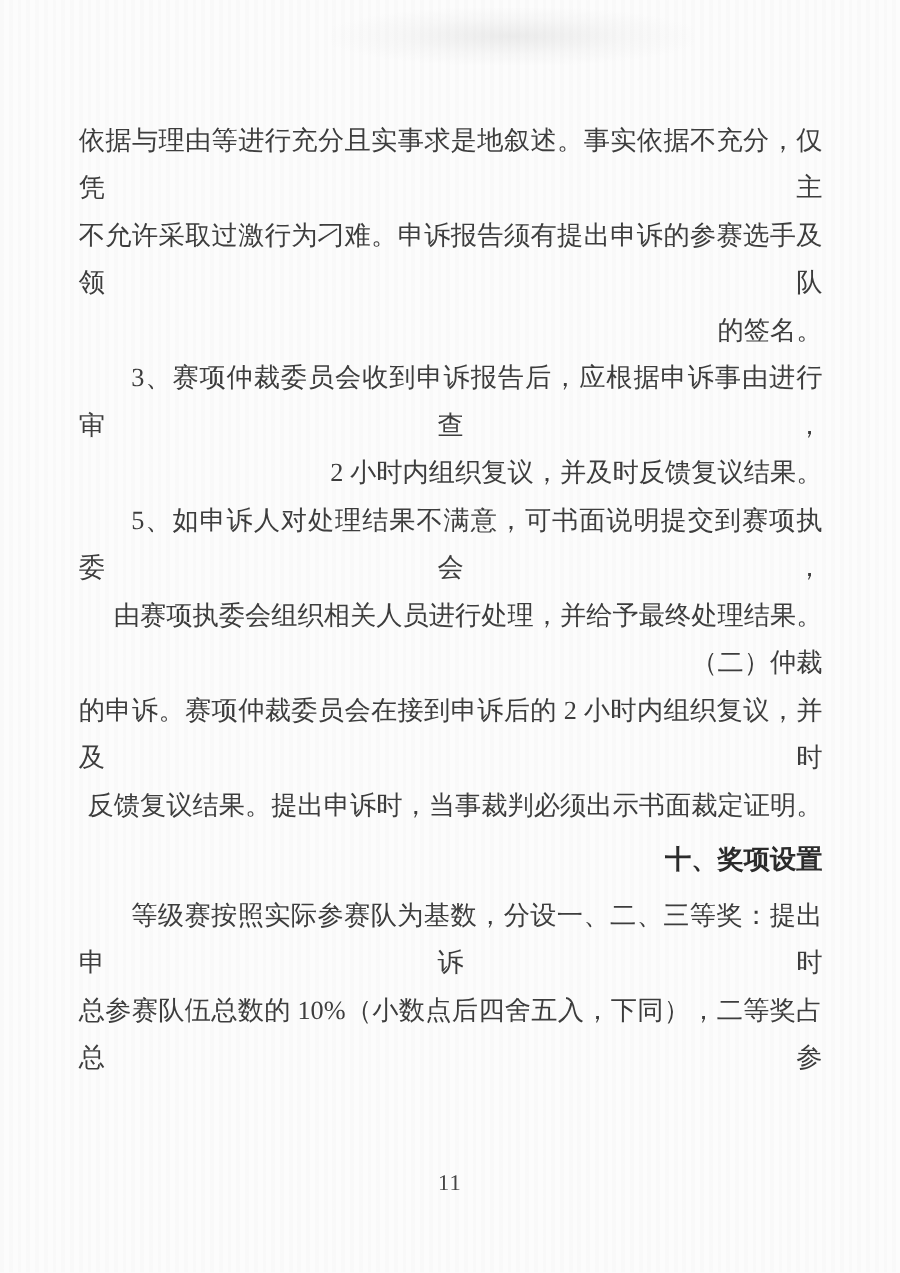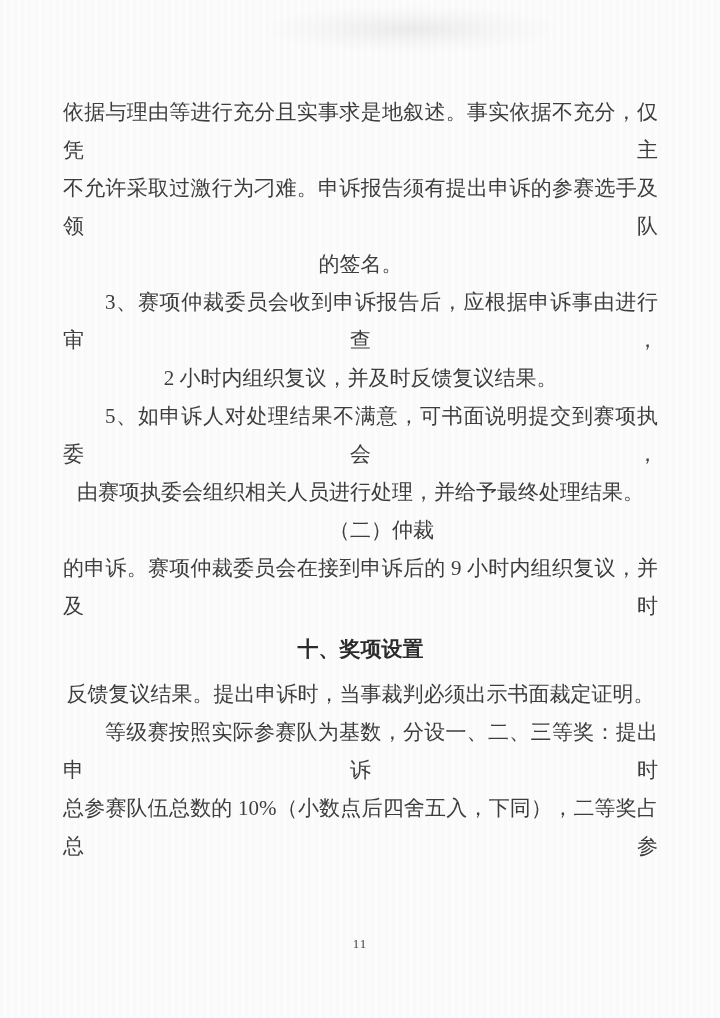--- a/index.html
+++ b/index.html
@@ -37,21 +37,21 @@
     position: absolute;
     top: 93px;
     left: 63px;
     width: 595px;
     color: #3d3d3d;
     font-size: 21px;
     line-height: 38px;
     -webkit-font-smoothing: antialiased;
   }
   .line {
-    text-align: center;
+    text-align: right;
     white-space: nowrap;
   }
   .line.just {
     white-space: normal;
     text-align: justify;
     text-align-last: justify;
     text-justify: inter-ideograph;
   }
   .line.ind {
     text-indent: 2em;
@@ -61,39 +61,39 @@
     color: #2b2b2b;
     margin-top: 5px;
     margin-bottom: 7px;
   }
   .page-number {
     position: absolute;
     top: 936px;
     left: 0;
     width: 720px;
     text-align: center;
-    font-size: 13px;
+    font-size: 18px;
     color: #444;
     letter-spacing: 1px;
   }
 </style>
 </head>
 <body>
 
 <div class="page">
   <div class="scan-smudge"></div>
   <div class="content">
       <div class="line just">依据与理由等进行充分且实事求是地叙述。事实依据不充分，仅凭主</div>
       <div class="line just">不允许采取过激行为刁难。申诉报告须有提出申诉的参赛选手及领队</div>
       <div class="line">的签名。</div>
       <div class="line just ind">3、赛项仲裁委员会收到申诉报告后，应根据申诉事由进行审查，</div>
       <div class="line">2 小时内组织复议，并及时反馈复议结果。</div>
       <div class="line just ind">5、如申诉人对处理结果不满意，可书面说明提交到赛项执委会，</div>
       <div class="line">由赛项执委会组织相关人员进行处理，并给予最终处理结果。</div>
       <div class="line ind">（二）仲裁</div>
-      <div class="line just">的申诉。赛项仲裁委员会在接到申诉后的 9 小时内组织复议，并及时</div>
+      <div class="line just">的申诉。赛项仲裁委员会在接到申诉后的 2 小时内组织复议，并及时</div>
+      <div class="line">反馈复议结果。提出申诉时，当事裁判必须出示书面裁定证明。</div>
       <div class="line bold">十、奖项设置</div>
-      <div class="line">反馈复议结果。提出申诉时，当事裁判必须出示书面裁定证明。</div>
       <div class="line just ind">等级赛按照实际参赛队为基数，分设一、二、三等奖：提出申诉时</div>
       <div class="line just">总参赛队伍总数的 10%（小数点后四舍五入，下同），二等奖占总参</div>
     </div>
   <div class="page-number">11</div>
 </div>
 
 </body></html>

